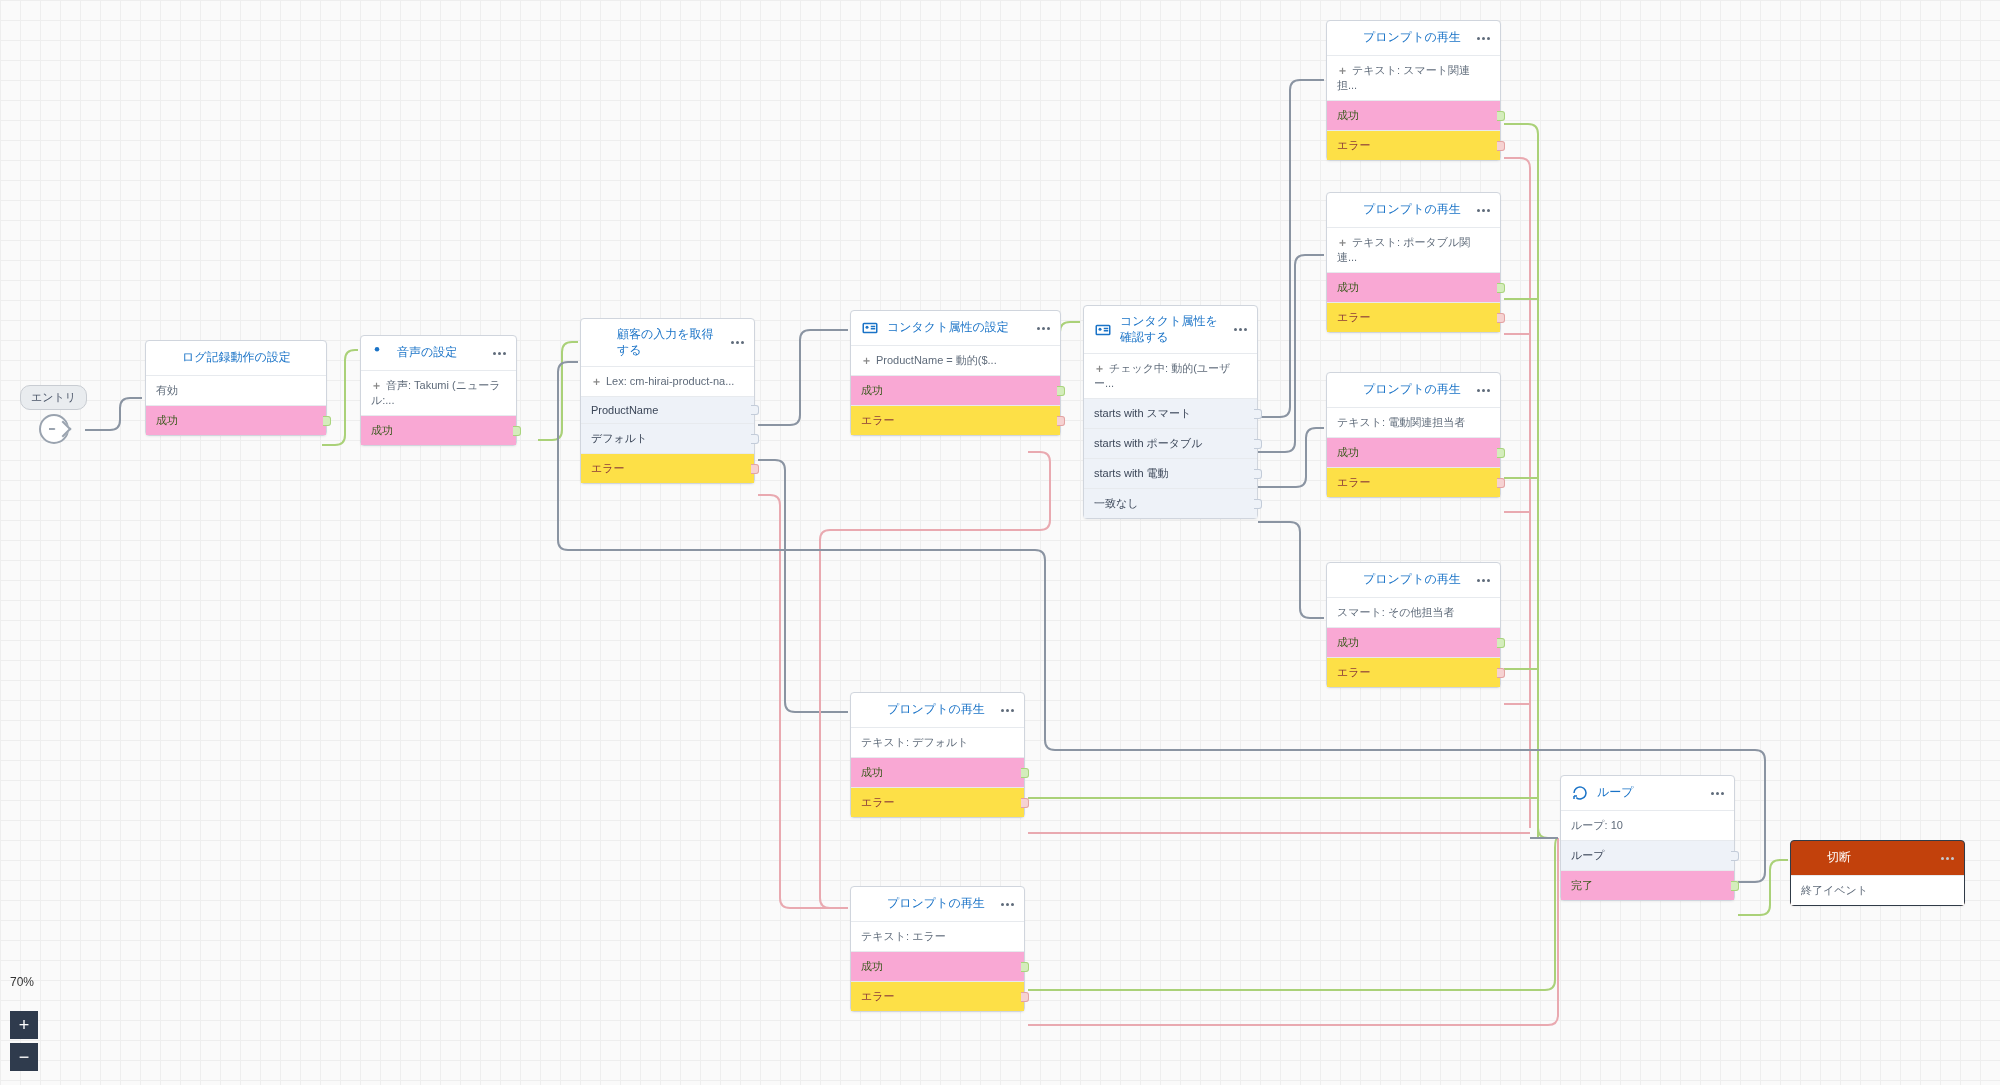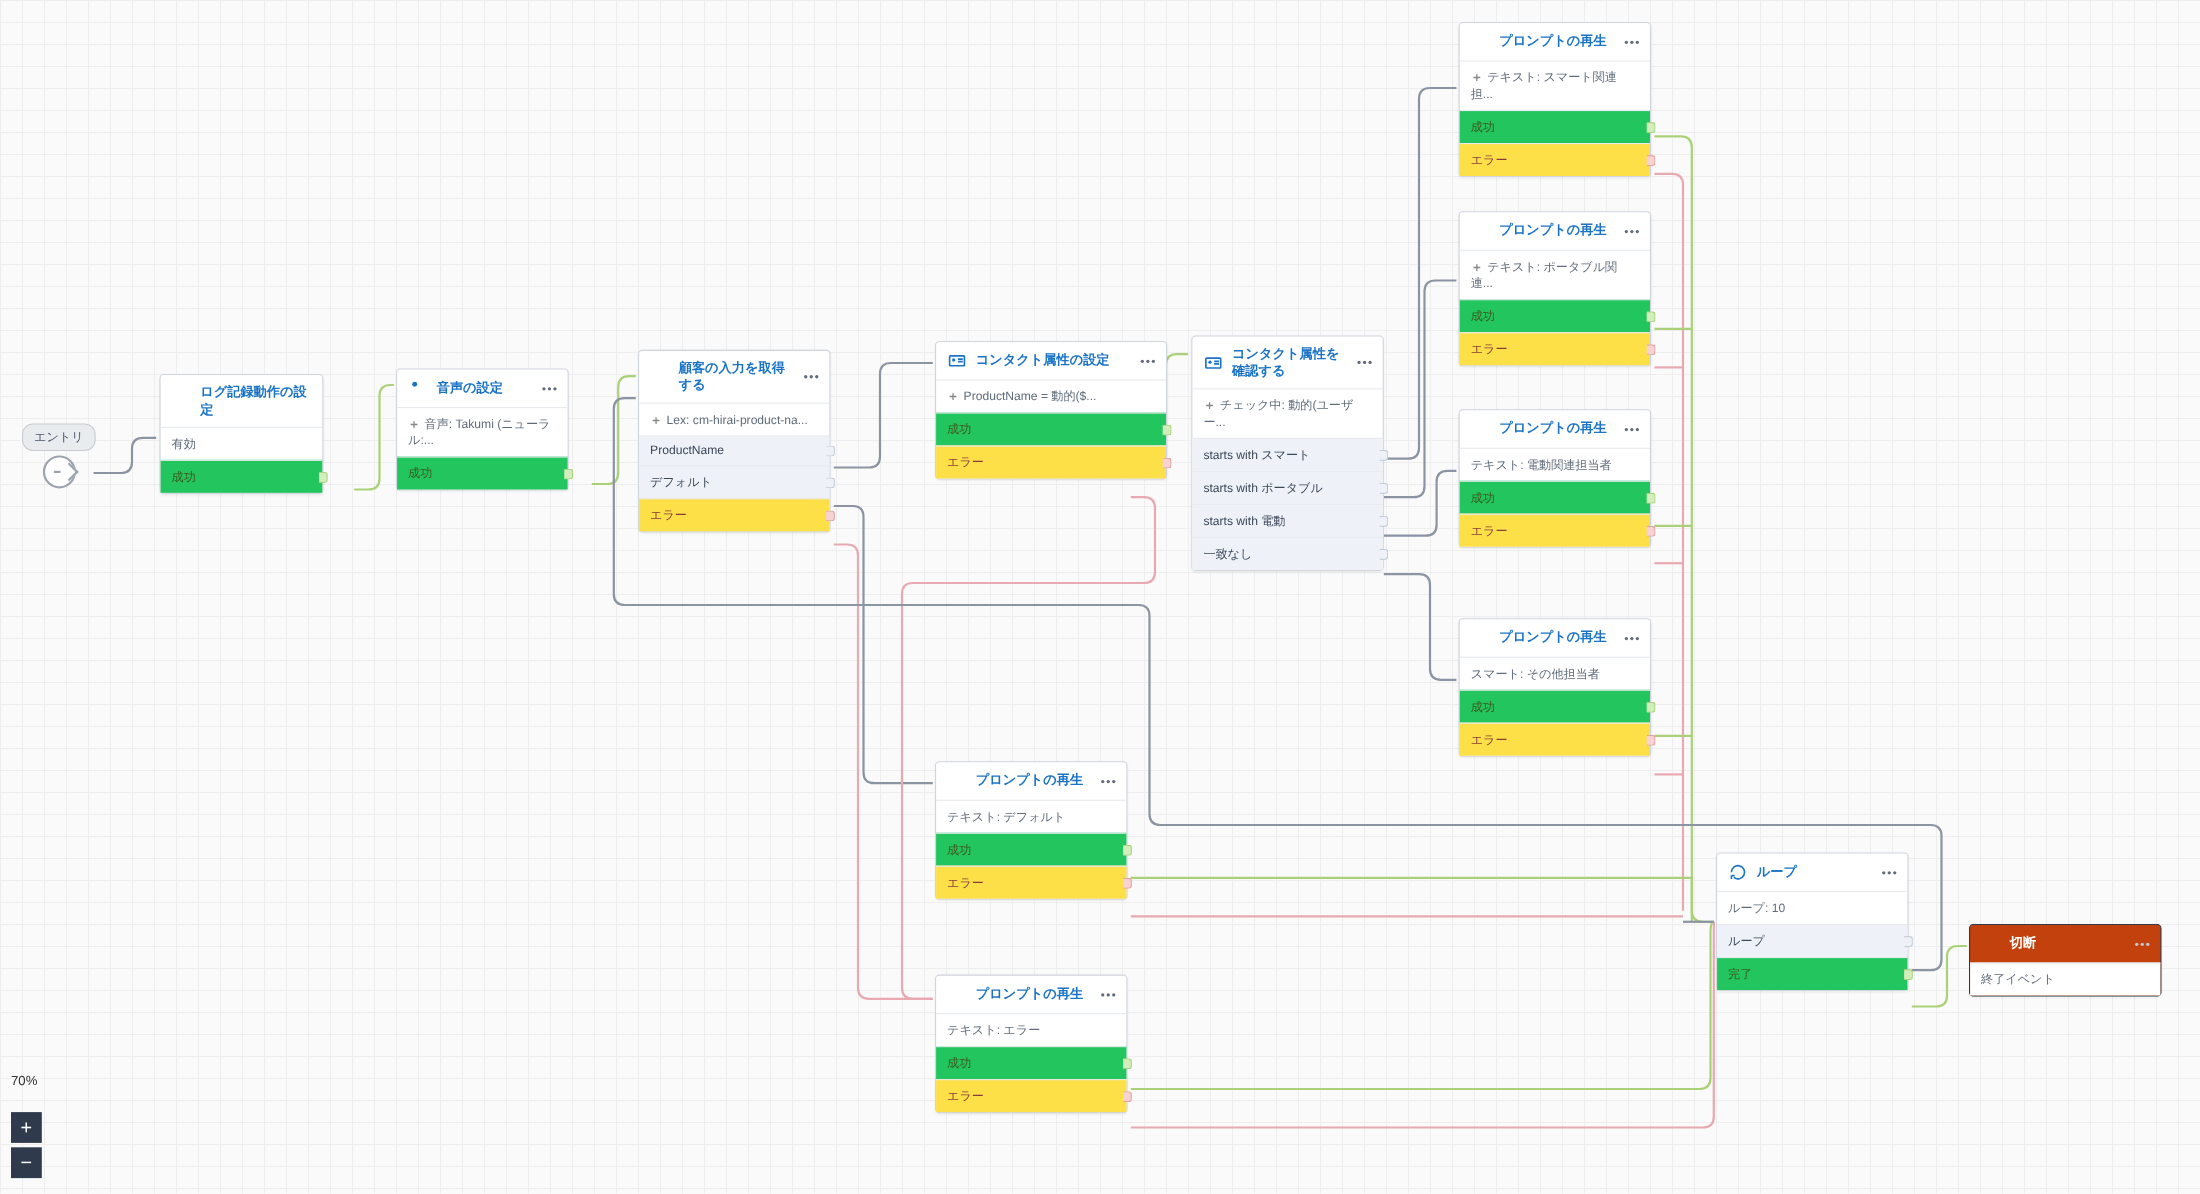--- a/index.html
+++ b/index.html
@@ -4,32 +4,32 @@
 <style>
 *{box-sizing:border-box;margin:0;padding:0;font-family:"Helvetica Neue",Arial,sans-serif}
 html,body{width:100%;height:100%}
 body{background:#fafafa;position:relative;overflow:hidden}
 .grid{position:absolute;inset:0;background-image:linear-gradient(#eee 1px,transparent 1px),linear-gradient(90deg,#eee 1px,transparent 1px);background-size:20px 20px}
 .canvas{position:absolute;inset:0}
 svg.connectors{position:absolute;inset:0;width:100%;height:100%;pointer-events:none}
 .node{position:absolute;background:#fff;border:1px solid #d0d5dd;border-radius:4px;box-shadow:0 1px 2px rgba(0,0,0,.05);font-size:11px;color:#1d2330}
 .node.dark{background:#c2410c;color:#fff;border-color:#303b48}
 .node-header{display:flex;align-items:center;padding:8px 10px;gap:8px;min-height:34px}
-.node-header .title{font-weight:700;color:#1a73c7;font-size:12px;line-height:1.3;flex:1}
+.node-header .title{font-weight:400;color:#1a73c7;font-size:12px;line-height:1.3;flex:1}
 .node.dark .node-header .title{color:#fff}
 .node-header .icon{flex:0 0 18px;height:18px;display:flex;align-items:center;justify-content:center}
 .node-header .icon svg{width:18px;height:18px}
 .dots{display:flex;gap:2px;cursor:pointer}
 .dots span{width:3px;height:3px;border-radius:50%;background:#5f6b7a}
 .node.dark .dots span{background:#c5c9cf}
 .row{position:relative;padding:7px 10px;font-size:11px;color:#4a5568;border-top:1px solid #e7eaee}
 .row.info{color:#5f6b7a}
 .row.plus::before{content:"＋";font-weight:700;margin-right:4px;color:#888}
 .row .stub{position:absolute;right:-5px;top:50%;width:8px;height:10px;transform:translateY(-50%);background:inherit;border:1px solid #c5c9cf;border-left:none;border-radius:0 3px 3px 0}
-.row.success{background:#22c55e;color:#3b5a1d}
+.row.success{background:#f9a8d4;color:#3b5a1d}
 .row.success .stub{background:#d4edbc;border-color:#a9d47d}
 .row.error{background:#fde047;color:#8a3a3a}
 .row.error .stub{background:#f6d2d2;border-color:#e3a3a3}
 .row.branch{background:#eef2f8;color:#3b4658}
 .row.branch .stub{background:#eef2f8;border-color:#c3ccd9}
 
 .entry{position:absolute;display:flex;align-items:flex-start;gap:6px}
 .entry .badge{background:#e9ecef;border:1px solid #c8ccd2;border-radius:10px;font-size:11px;color:#4a5568;padding:4px 10px}
 .entry .circ{width:30px;height:30px;border:2px solid #9aa3af;border-radius:50%;display:flex;align-items:center;justify-content:center;background:#fff;position:relative}
 .entry .circ::after{content:"";position:absolute;right:-2px;top:50%;width:10px;height:10px;border-top:2px solid #9aa3af;border-right:2px solid #9aa3af;transform:translateY(-50%) rotate(45deg);background:#fff}
@@ -119,21 +119,21 @@
 
   <div class="entry" style="left:20px;top:385px">
     <div style="display:flex;flex-direction:column;align-items:center;gap:4px">
       <div class="badge">エントリ</div>
       <div class="circ">
           <div class="bar"></div>
         </div>
     </div>
   </div>
 
-  <div class="node" style="left:145px;top:340px;width:149px">
+  <div class="node" style="left:145px;top:340px;width:182px">
     <div class="node-header">
       <span class="icon">
           <svg viewBox="0 0 24 24">
             <path fill="#1a73c7" d="M3 5h12v2H3zm0 4h12v2H3zm0 4h8v2H3zm14 1l1.5-1 1 .6-.3 1.7 1.3 1.1-1.3 1.1.3 1.7-1-.6-1.5 1-1.5-1-1 .6.3-1.7-1.3-1.1 1.3-1.1-.3-1.7 1 .6z"></path>
           </svg>
         </span>
       <span class="title">ログ記録動作の設定</span>
     </div>
     <div class="row info">有効</div>
     <div class="row success"><span>成功</span><span class="stub"></span></div>

